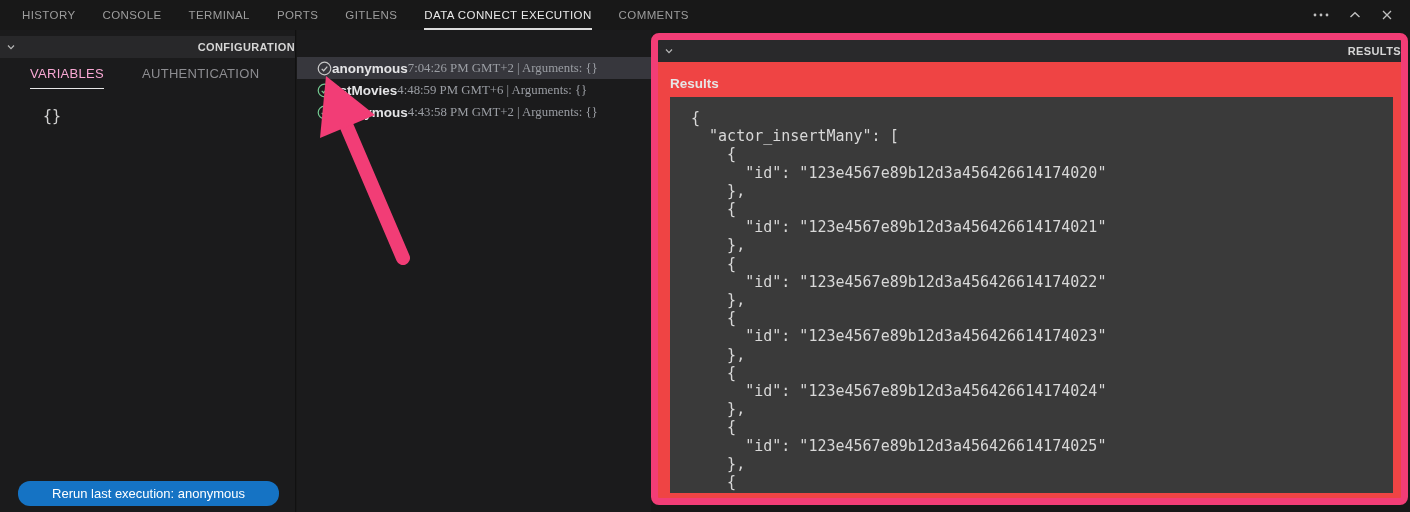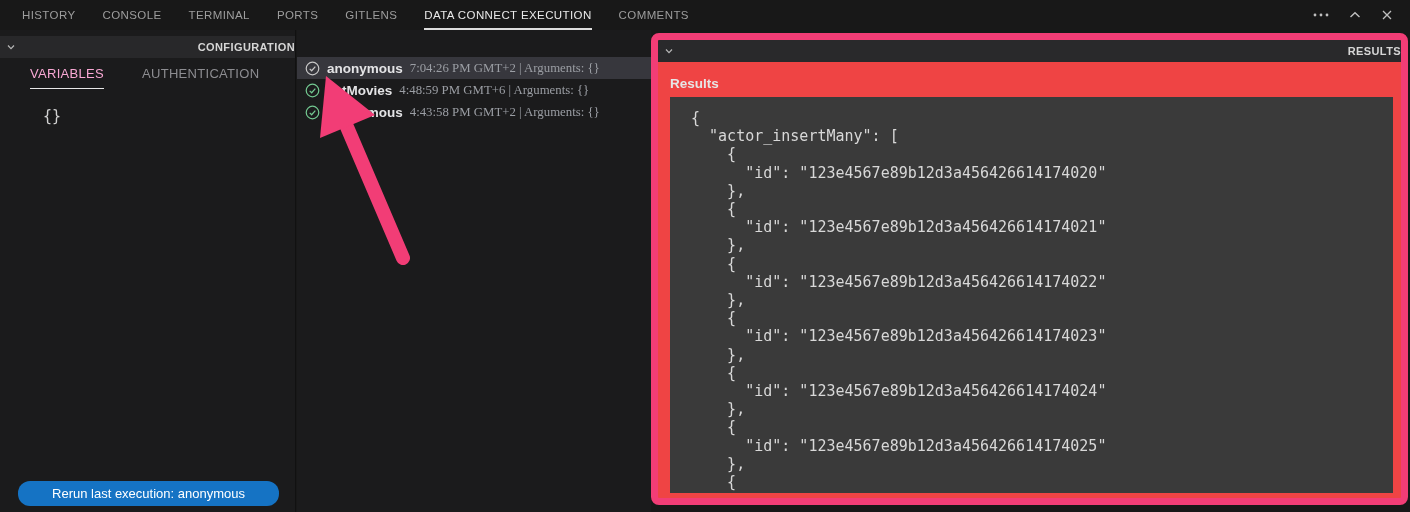--- a/index.html
+++ b/index.html
@@ -125,22 +125,21 @@
     justify-content: center;
     cursor: pointer;
   }
 
   
   .history-rows { position: absolute; top: 27px; left: 0; right: 0; }
   .history-row {
     height: 22px;
     display: flex;
     align-items: center;
-    padding-left: 8px;
-    gap: 7px;
+    padding-left: 20px;
     cursor: pointer;
     white-space: nowrap;
   }
   .history-row.selected { background: #37373d; }
   .row-name { font-size: 13.5px; font-weight: 600; color: #e4e4e6; }
   .row-meta { font-size: 12.8px; color: #9b9ea4; font-family: Liberation Serif, serif; }
   .status-icon { display: flex; flex: none; }
   .status-pending { color: #c8c8c8; }
   .status-success { color: #73c991; }
 

